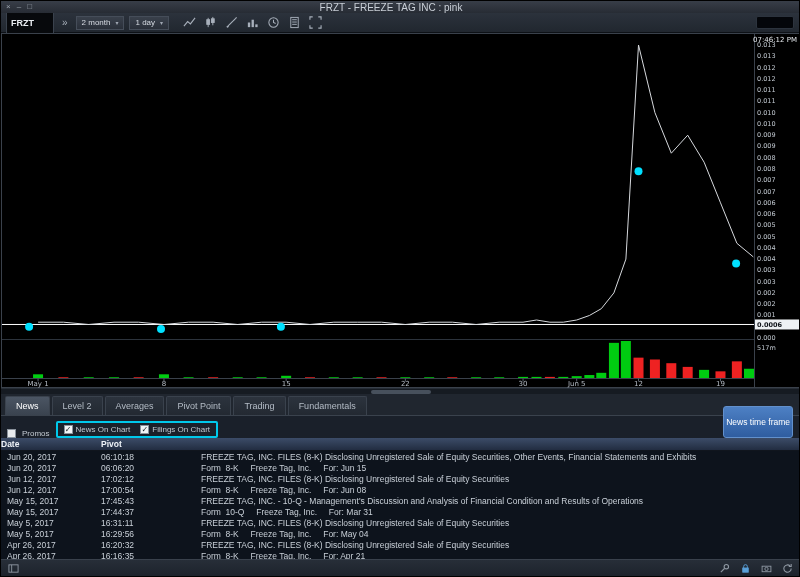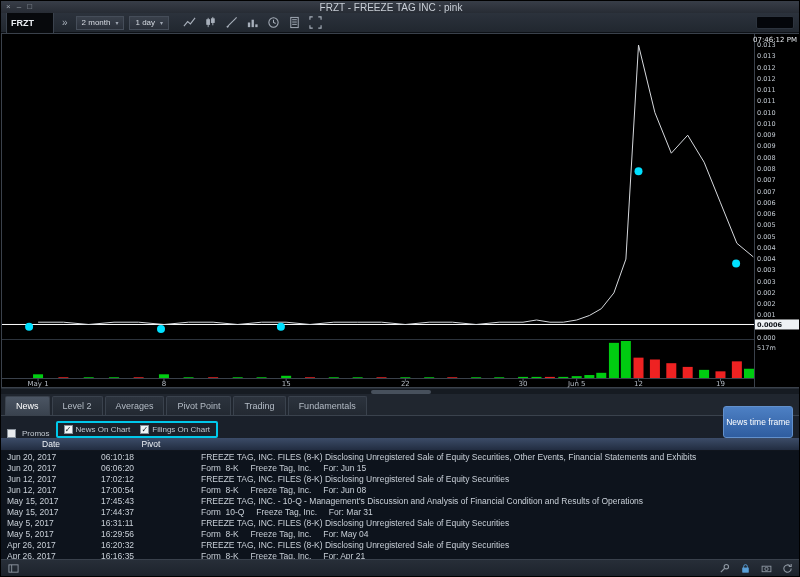--- a/index.html
+++ b/index.html
@@ -39,21 +39,21 @@
   .filterbar{height:22px;background:#1a202a;display:flex;align-items:flex-end;gap:6px;padding:0 6px;flex:0 0 auto}
   .checkbox{width:9px;height:9px;background:#f2f4f6;border:1px solid #8a929c;font-size:8px;line-height:8px;color:#1a1e24;text-align:center;flex:0 0 auto}
   .filter-label{font-size:8px;color:#c3cad2;white-space:nowrap}
   .highlight-box{display:flex;align-items:center;gap:10px;border:2px solid #00c8ea;border-radius:2px;padding:2px 6px}
   .check-item{display:flex;align-items:center;gap:3px}
   .ntf-btn{margin-left:auto;height:32px;padding:0 2px;font-size:8.5px;color:#fff;background:linear-gradient(#4d80c4,#2f5da0);border:1px solid #6290cc;border-radius:3px;display:flex;align-items:center;white-space:nowrap}
 
   
   .table{flex:1;display:flex;flex-direction:column;background:#0d131c;overflow:hidden}
   .thead{height:13px;background:linear-gradient(#3c4c68,#222d41);display:grid;grid-template-columns:100px 100px 1fr;align-items:center;border-bottom:1px solid #10151d;flex:0 0 auto}
-  .th{font-size:8.5px;font-weight:normal;color:#eef2f7;text-align:center}
+  .th{font-size:8.5px;font-weight:bold;color:#eef2f7;text-align:left}
   .tbody{flex:1;overflow:hidden}
   .trow{height:11px;display:grid;grid-template-columns:100px 100px 1fr;align-items:center}
   .td{font-size:8.5px;color:#c9d0d8;white-space:pre;overflow:hidden}
   .td.date{padding-left:6px}
 
   
   .statusbar{height:17px;background:linear-gradient(#272e38,#1d232c);border-top:1px solid #39414c;display:flex;align-items:center;padding:0 6px;flex:0 0 auto}
   .sb-icon{width:12px;height:12px;color:#8e97a2;display:flex;align-items:center;justify-content:center}
   .sb-icon svg{width:11px;height:11px}
   .sb-icons{display:flex;gap:9px;margin-left:auto;align-items:center}

